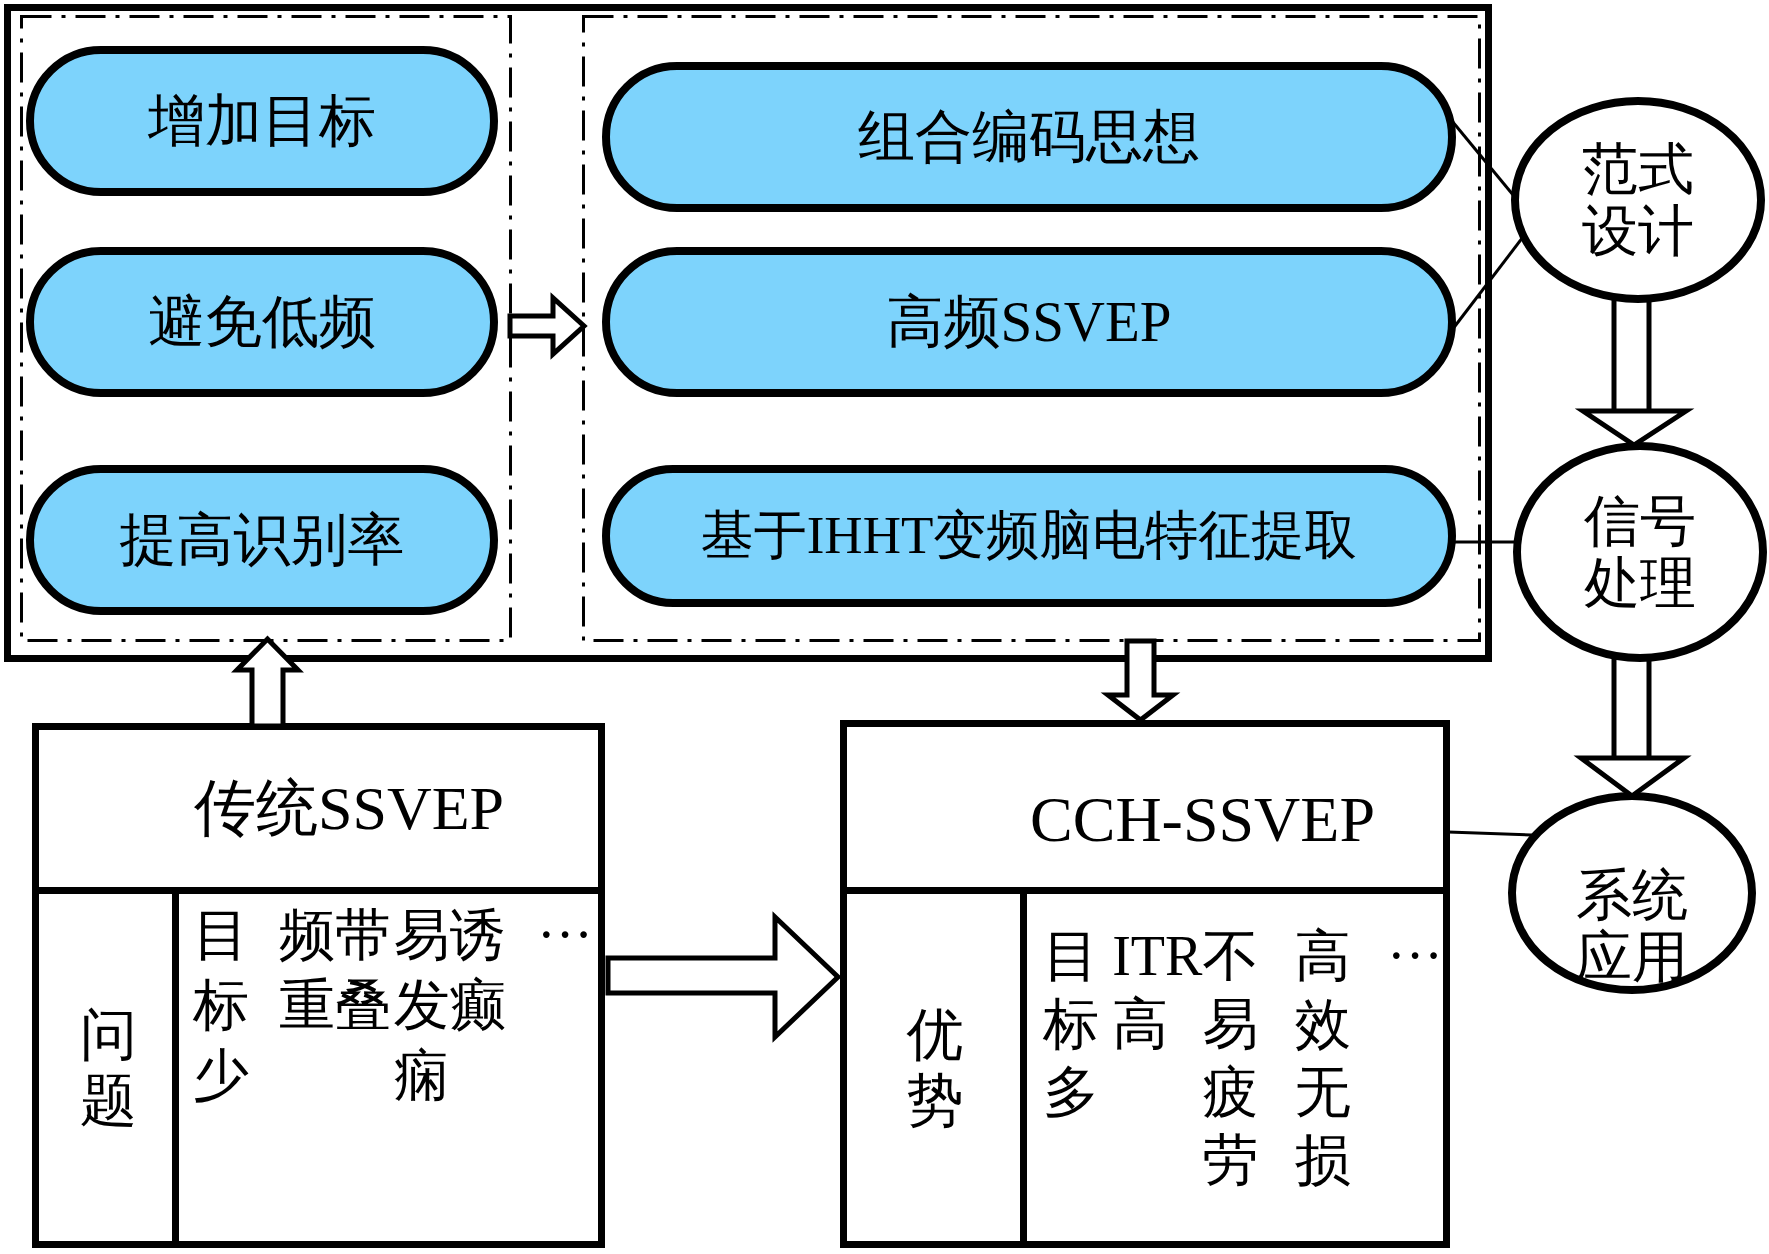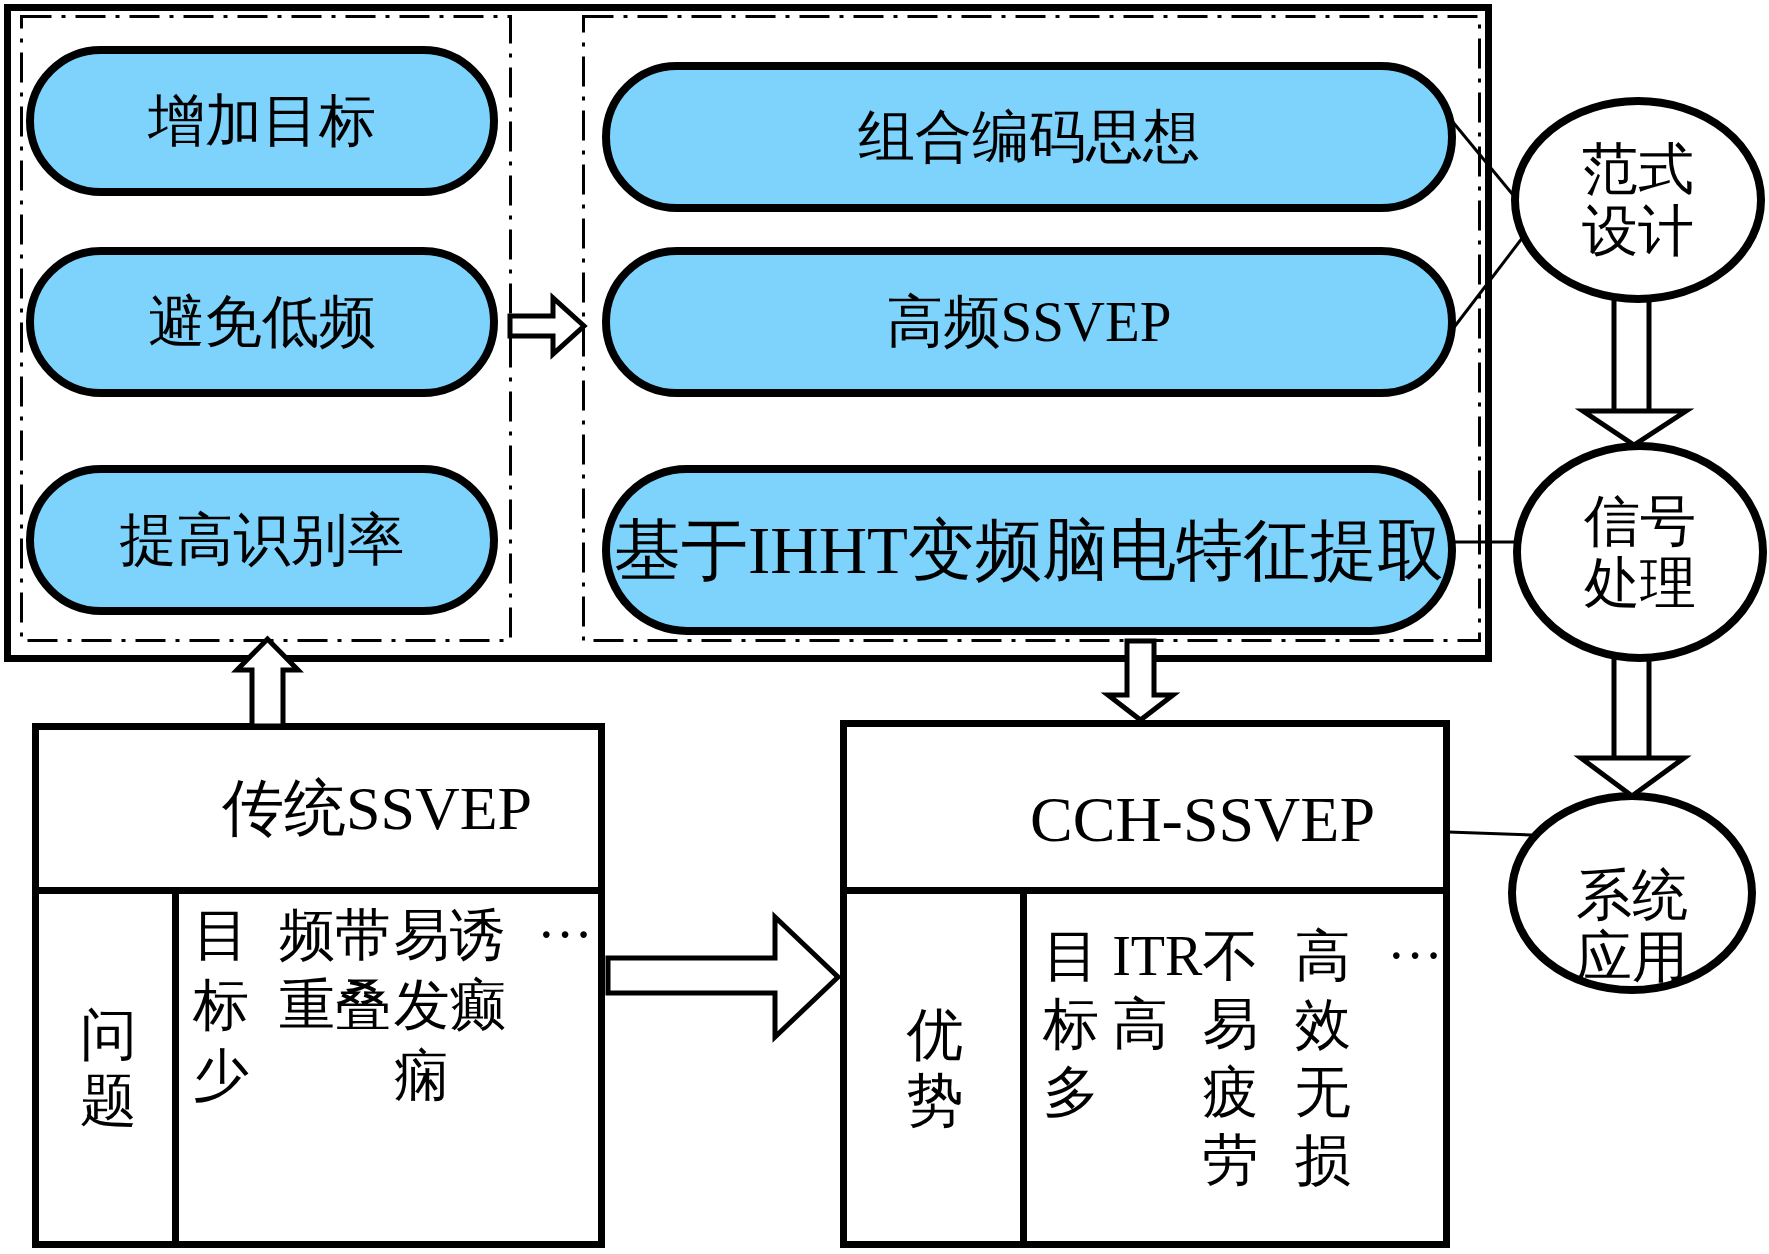--- a/index.html
+++ b/index.html
@@ -41,26 +41,26 @@
   <div class="stadium" style="left:26px;top:465px;width:472px;height:150px;">
     <span>提高识别率</span>
   </div>
 
   <div class="stadium" style="left:602px;top:46px;width:854px;height:150px;margin-top:16px;">
     <span>组合编码思想</span>
   </div>
   <div class="stadium" style="left:602px;top:247px;width:854px;height:150px;">
     <span>高频SSVEP</span>
   </div>
-  <div class="stadium" style="left:602px;top:465px;width:854px;height:170px;font-size:67px;">
+  <div class="stadium" style="left:602px;top:465px;width:854px;height:142px;font-size:53px;">
     <span>基于IHHT变频脑电特征提取</span>
   </div>
 
   <div class="bottom-box" style="left:32px;top:723px;width:573px;height:525px;"></div>
-  <div class="box-title" style="left:32px;top:730px;width:634px;height:155px;margin-left:28px;">传统SSVEP</div>
+  <div class="box-title" style="left:32px;top:730px;width:634px;height:155px;">传统SSVEP</div>
   <div class="hdiv" style="left:36px;top:887px;width:565px;height:7px;"></div>
   <div class="vdiv" style="left:172px;top:894px;width:7px;height:347px;"></div>
   <div class="side-label" style="left:45px;top:894px;width:127px;height:347px;">
     <span>问</span>
     <span>题</span>
   </div>
   <div class="item-list trad" style="left:193px;top:900px;width:400px;">
     <div>目标少</div>
     <div>频带重叠</div>
     <div>易诱发癫痫</div>

